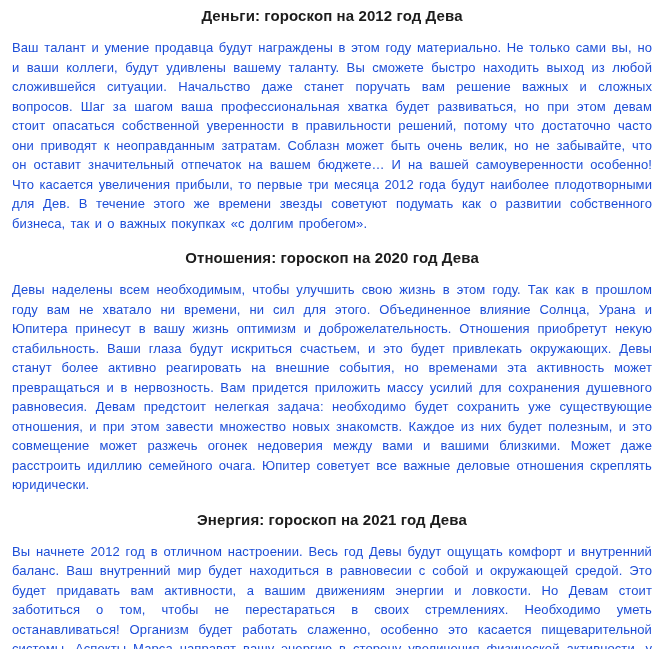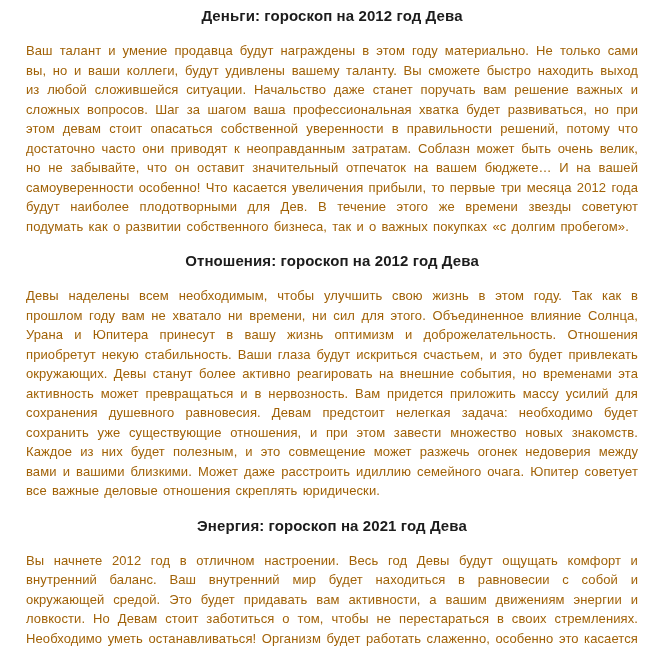--- a/index.html
+++ b/index.html
@@ -22,41 +22,41 @@
     font-size: 15px;
     line-height: 18px;
     font-weight: bold;
     color: #1c1c1c;
     letter-spacing: 0.1px;
   }
   .section + .section .section-title {
     margin-top: 16px;
   }
   .section-body {
-    margin: 16px;
+    margin: 2px;
     text-align: justify;
     font-size: 13px;
     line-height: 19.5px;
-    color: #a16207;
+    color: #1d4ed8;
     letter-spacing: 0.1px;
     word-spacing: 1.5px;
   }
 </style>
 </head>
 <body>
 
 <div class="page">
 
   <div class="section">
     <h2 class="section-title">Деньги: гороскоп на 2012 год Дева</h2>
     <p class="section-body">Ваш талант и умение продавца будут награждены в этом году материально. Не только сами вы, но и ваши коллеги, будут удивлены вашему таланту. Вы сможете быстро находить выход из любой сложившейся ситуации. Начальство даже станет поручать вам решение важных и сложных вопросов. Шаг за шагом ваша профессиональная хватка будет развиваться, но при этом девам стоит опасаться собственной уверенности в правильности решений, потому что достаточно часто они приводят к неоправданным затратам. Соблазн может быть очень велик, но не забывайте, что он оставит значительный отпечаток на вашем бюджете… И на вашей самоуверенности особенно! Что касается увеличения прибыли, то первые три месяца 2012 года будут наиболее плодотворными для Дев. В течение этого же времени звезды советуют подумать как о развитии собственного бизнеса, так и о важных покупках «с долгим пробегом».</p>
   </div>
 
   <div class="section">
-    <h2 class="section-title">Отношения: гороскоп на 2012 год Дева</h2>
+    <h2 class="section-title">Отношения: гороскоп на 2020 год Дева</h2>
     <p class="section-body">Девы наделены всем необходимым, чтобы улучшить свою жизнь в этом году. Так как в прошлом году вам не хватало ни времени, ни сил для этого. Объединенное влияние Солнца, Урана и Юпитера принесут в вашу жизнь оптимизм и доброжелательность. Отношения приобретут некую стабильность. Ваши глаза будут искриться счастьем, и это будет привлекать окружающих. Девы станут более активно реагировать на внешние события, но временами эта активность может превращаться и в нервозность. Вам придется приложить массу усилий для сохранения душевного равновесия. Девам предстоит нелегкая задача: необходимо будет сохранить уже существующие отношения, и при этом завести множество новых знакомств. Каждое из них будет полезным, и это совмещение может разжечь огонек недоверия между вами и вашими близкими. Может даже расстроить идиллию семейного очага. Юпитер советует все важные деловые отношения скреплять юридически.</p>
   </div>
 
   <div class="section">
     <h2 class="section-title">Энергия: гороскоп на 2021 год Дева</h2>
     <p class="section-body">Вы начнете 2012 год в отличном настроении. Весь год Девы будут ощущать комфорт и внутренний баланс. Ваш внутренний мир будет находиться в равновесии с собой и окружающей средой. Это будет придавать вам активности, а вашим движениям энергии и ловкости. Но Девам стоит заботиться о том, чтобы не перестараться в своих стремлениях. Необходимо уметь останавливаться! Организм будет работать слаженно, особенно это касается пищеварительной системы. Аспекты Марса направят вашу энергию в сторону увеличения физической активности, у вас появится желание и силы для того чтобы заняться тренировками, которые пойдут вам на пользу и укрепят ваше здоровье.</p>
   </div>
 
 </div>
 

